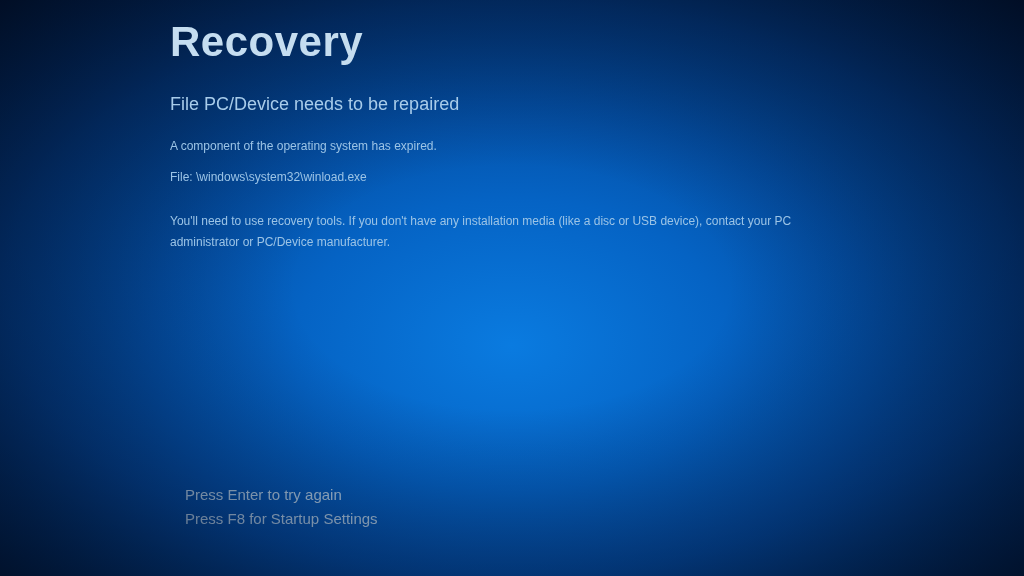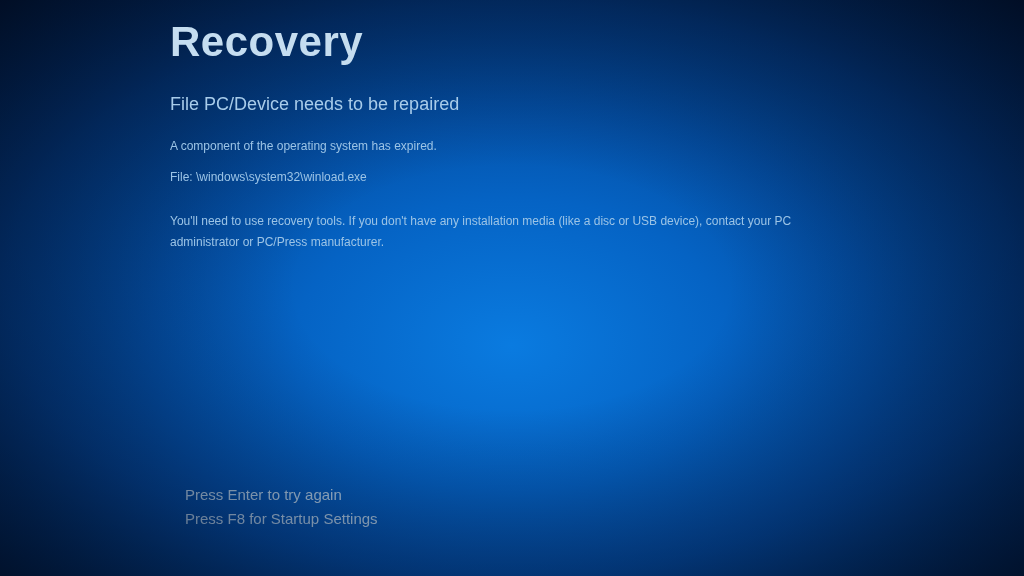--- a/index.html
+++ b/index.html
@@ -82,21 +82,21 @@
 <div class="content">
   <div class="title">Recovery</div>
   <div class="subtitle">File PC/Device needs to be repaired</div>
   <div class="description">A component of the operating system has expired.</div>
   <div class="file-info">
     <div>
       <span>File:</span>
       <span>\windows\system32\winload.exe</span>
     </div>
   </div>
-  <div class="instructions">You'll need to use recovery tools. If you don't have any installation media (like a disc or USB device), contact your PC administrator or PC/Press manufacturer.</div>
+  <div class="instructions">You'll need to use recovery tools. If you don't have any installation media (like a disc or USB device), contact your PC administrator or PC/Device manufacturer.</div>
 </div>
 
 <div class="key-options">
   <div class="key-option">Press Enter to try again</div>
   <div class="key-option">Press F8 for Startup Settings</div>
 </div>
 
 <div class="vignette"></div>
 
 </body></html>

